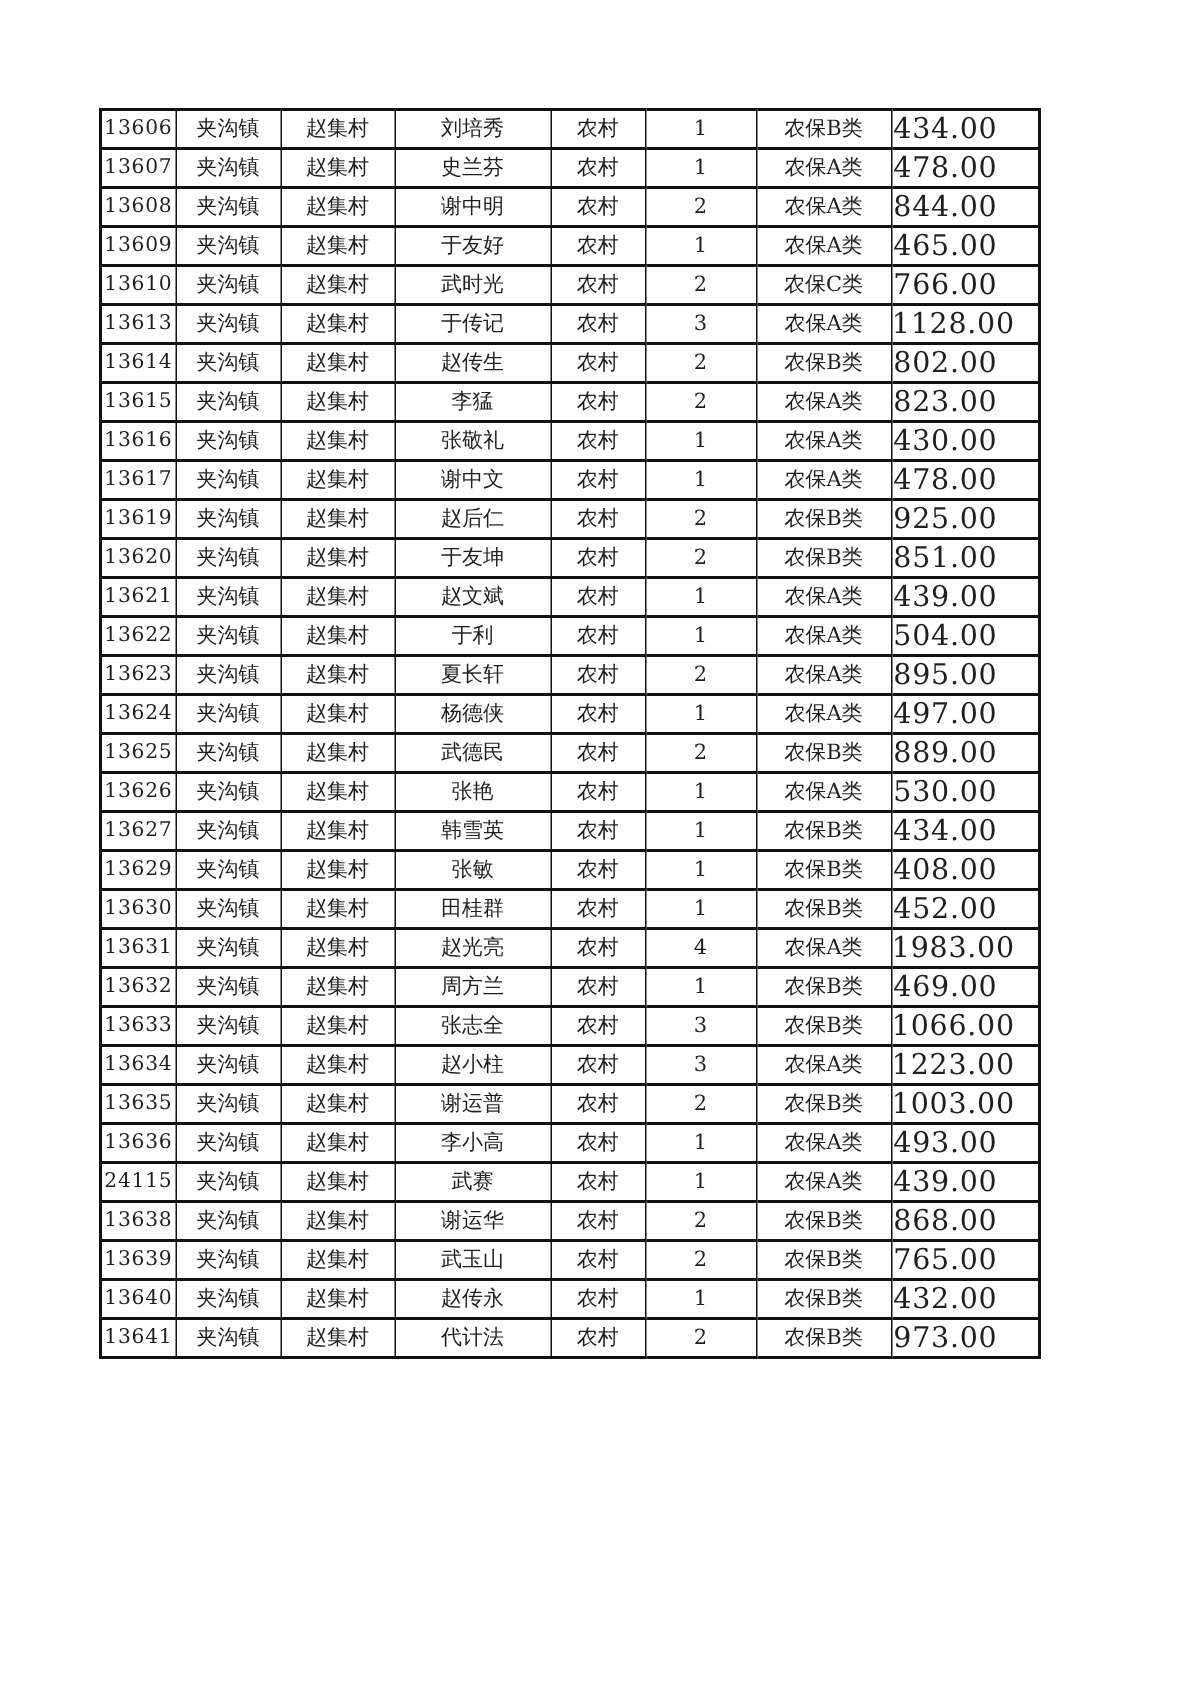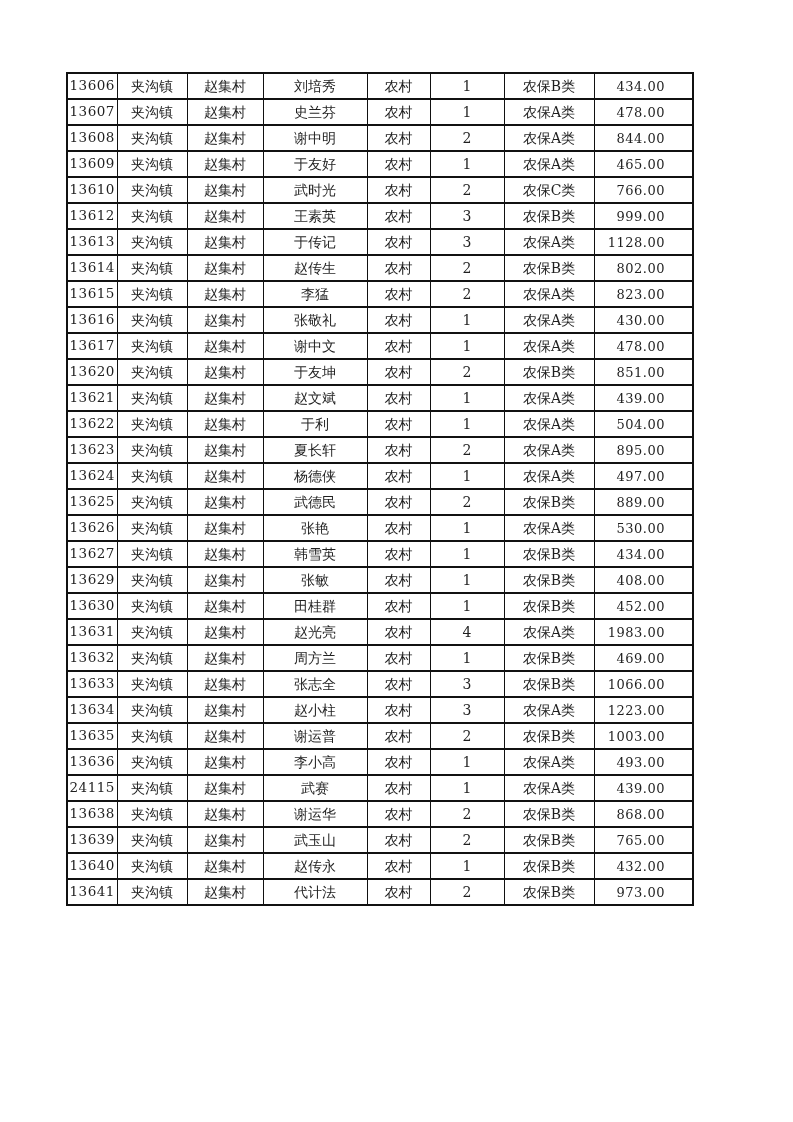--- a/index.html
+++ b/index.html
@@ -35,21 +35,21 @@
     text-align: center;
     vertical-align: middle;
     font-size: 14px;
     line-height: 1;
     overflow: hidden;
     white-space: nowrap;
   }
   table.roster td.amt {
     text-align: right;
     padding-right: 27px;
-    font-size: 13px;
+    font-size: 19px;
     letter-spacing: 0.5px;
   }
   table.roster td.idc {
     font-size: 13.5px;
     letter-spacing: 0.5px;
   }
   col.c-id       { width: 50px; }
   col.c-town     { width: 70px; }
   col.c-village  { width: 76px; }
   col.c-name     { width: 104px; }
@@ -118,36 +118,26 @@
           <td class="idc">13610</td>
           <td>夹沟镇</td>
           <td>赵集村</td>
           <td>武时光</td>
           <td>农村</td>
           <td>2</td>
           <td>农保C类</td>
           <td class="amt">766.00</td>
         </tr>
         <tr>
-          <td class="idc">13612</td>
-          <td>夹沟镇</td>
-          <td>赵集村</td>
-          <td>王素英</td>
+          <td class="idc">13613</td>
+          <td>夹沟镇</td>
+          <td>赵集村</td>
+          <td>于传记</td>
           <td>农村</td>
           <td>3</td>
-          <td>农保B类</td>
-          <td class="amt">999.00</td>
-        </tr>
-        <tr>
-          <td class="idc">13613</td>
-          <td>夹沟镇</td>
-          <td>赵集村</td>
-          <td>于传记</td>
-          <td>农村</td>
-          <td>3</td>
           <td>农保A类</td>
           <td class="amt">1128.00</td>
         </tr>
         <tr>
           <td class="idc">13614</td>
           <td>夹沟镇</td>
           <td>赵集村</td>
           <td>赵传生</td>
           <td>农村</td>
           <td>2</td>
@@ -176,20 +166,30 @@
         </tr>
         <tr>
           <td class="idc">13617</td>
           <td>夹沟镇</td>
           <td>赵集村</td>
           <td>谢中文</td>
           <td>农村</td>
           <td>1</td>
           <td>农保A类</td>
           <td class="amt">478.00</td>
+        </tr>
+        <tr>
+          <td class="idc">13619</td>
+          <td>夹沟镇</td>
+          <td>赵集村</td>
+          <td>赵后仁</td>
+          <td>农村</td>
+          <td>2</td>
+          <td>农保B类</td>
+          <td class="amt">925.00</td>
         </tr>
         <tr>
           <td class="idc">13620</td>
           <td>夹沟镇</td>
           <td>赵集村</td>
           <td>于友坤</td>
           <td>农村</td>
           <td>2</td>
           <td>农保B类</td>
           <td class="amt">851.00</td>

